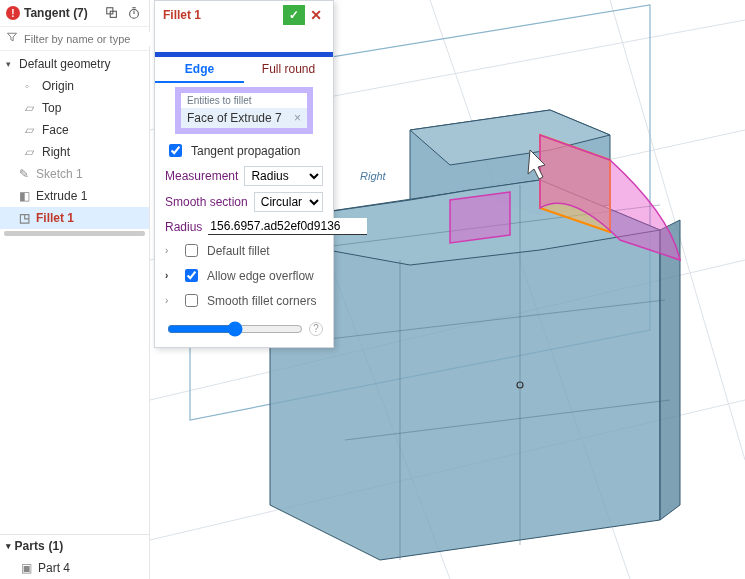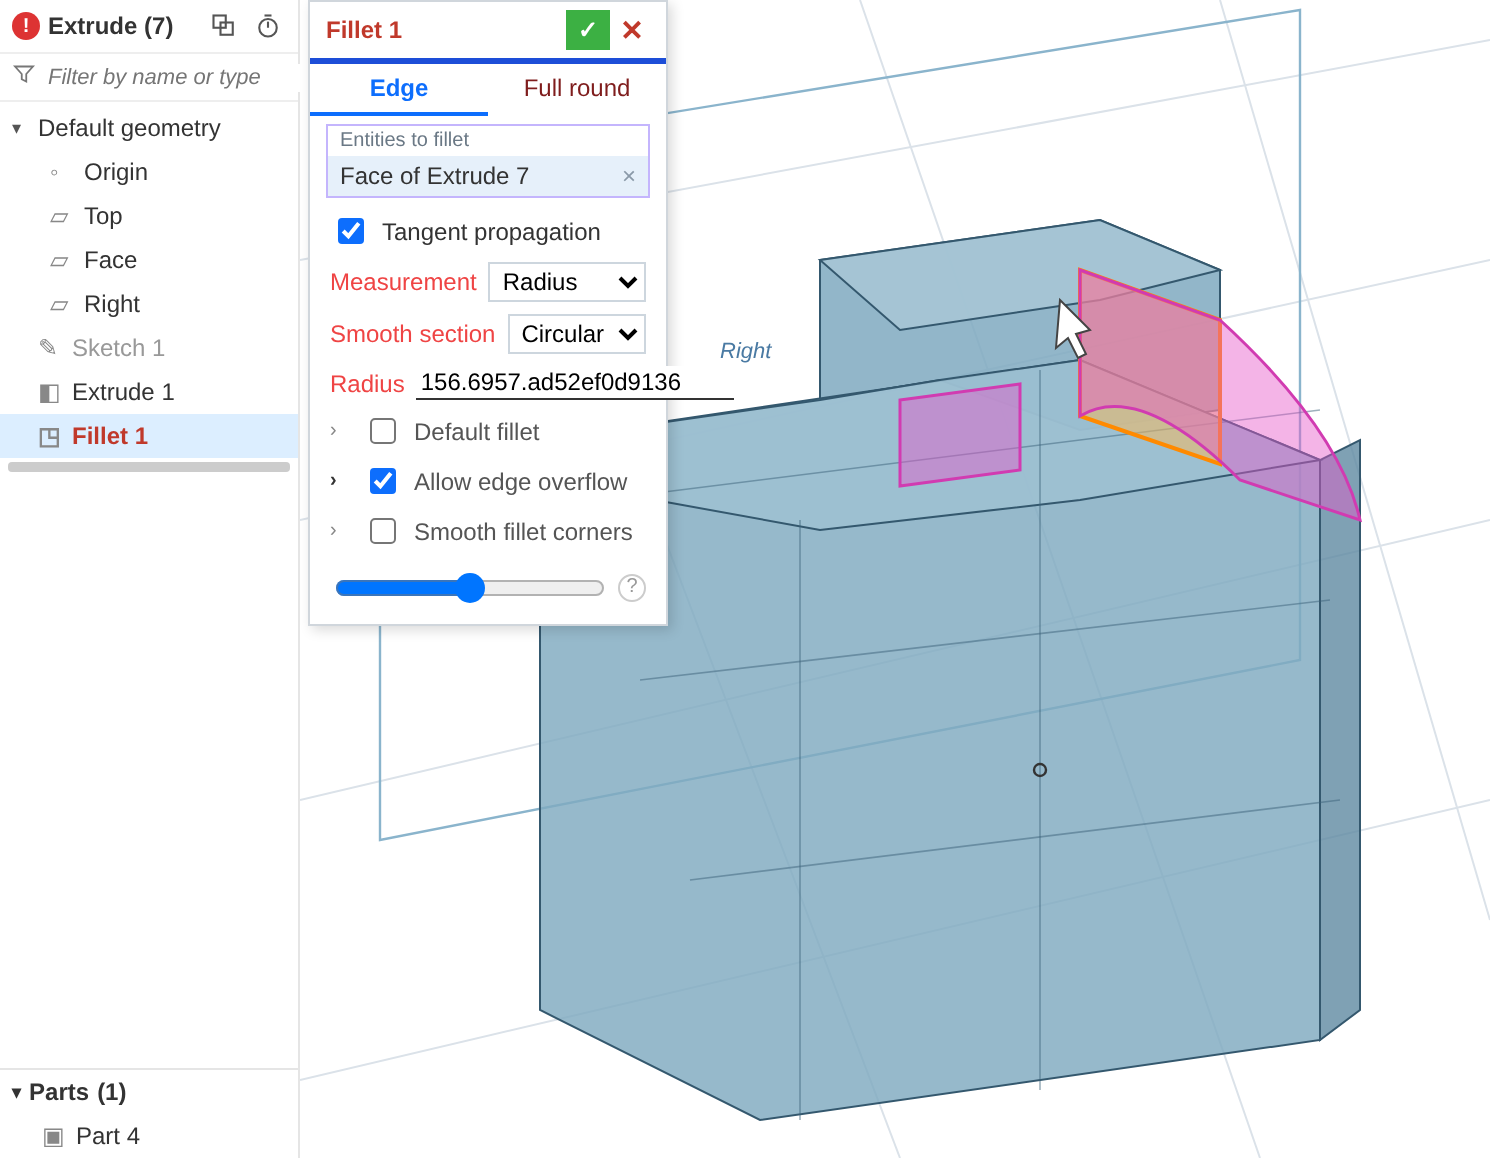--- a/index.html
+++ b/index.html
@@ -5,49 +5,49 @@
   * { box-sizing: border-box; }
   html, body { margin: 0; padding: 0; font-family: "Segoe UI", Arial, sans-serif; font-size: 12px; color: #333; }
   #app { display: flex; width: 745px; height: 579px; overflow: hidden; position: relative; background: #fff; }
   
   .fpanel { width: 150px; border-right: 1px solid #e5e5e5; display: flex; flex-direction: column; background: #fff; }
   .fpanel-header { display: flex; align-items: center; gap: 4px; padding: 4px 6px; border-bottom: 1px solid #eee; }
   .error-circle { width: 14px; height: 14px; border-radius: 50%; background: #d33; color: #fff; display: flex; align-items: center; justify-content: center; font-size: 10px; font-weight: bold; }
   .fpanel-header .title { font-weight: 600; flex: 1; }
   .icon-btn { width: 18px; height: 18px; display: flex; align-items: center; justify-content: center; cursor: pointer; color: #555; }
   .filter-row { display: flex; align-items: center; gap: 4px; padding: 4px 6px; border-bottom: 1px solid #eee; }
-  .filter-row input { flex: 1; border: none; outline: none; font-style: italic; font-size: 11px; color: #999; }
+  .filter-row input { flex: 1; border: none; outline: none; font-size: 11px; color: #999; }
   .filter-row .funnel { color: #777; }
   .tree { flex: 1; overflow: auto; padding: 2px 0; }
   .tree-row { display: flex; align-items: center; gap: 3px; padding: 2px 6px; cursor: pointer; font-size: 12px; line-height: 18px; }
   .tree-row.selected { background: #dceeff; color: #c0392b; font-weight: 600; }
   .tree-row.error { color: #c0392b; font-weight: 600; }
   .tree-row.sketch { color: #999; }
   .tree-row .expander { width: 10px; color: #555; font-size: 9px; }
   .tree-row .indent { display:inline-block; }
   .tree-row .ticon { width: 14px; color: #888; }
   .rollback { height: 5px; background: #ccc; margin: 2px 4px; border-radius: 2px; cursor: pointer; }
   .parts-sec { border-top: 1px solid #e5e5e5; }
   .parts-header { display: flex; align-items: center; gap: 4px; padding: 4px 6px; font-weight: 600; }
   
   .dialog { position: absolute; left: 154px; top: 0; width: 180px; background: #fff; border: 1px solid #d0d6dc; box-shadow: 2px 2px 6px rgba(0,0,0,.15); z-index: 5; font-size: 12px; }
   .dlg-header { display: flex; align-items: center; padding: 4px 8px; background: #fff; }
   .dlg-header .name { color: #c0392b; font-weight: 600; flex: 1; }
   .dlg-confirm { width: 22px; height: 20px; background: #3cb043; display: flex; align-items: center; justify-content: center; color: #fff; font-weight: bold; cursor: pointer; }
   .dlg-close { width: 18px; height: 20px; display: flex; align-items: center; justify-content: center; color: #c0392b; font-weight: bold; cursor: pointer; margin-left: 2px; font-size: 14px; }
-  .dlg-tabs { display: flex; border-top: 3px solid #1d4ed8; }
+  .dlg-tabs { display: flex; border-top: 5px solid #1d4ed8; margin-top: 23px; }
   .dlg-tab { flex: 1; text-align: center; padding: 5px 0; cursor: pointer; color: #7f1d1d; font-size: 12px; }
   .dlg-tab.active { color: #0d6efd; border-bottom: 2px solid #0d6efd; font-weight: 600; }
-  .sel-box { margin: 4px 8px; border: 1px solid #c4b5fd; }
+  .sel-box { margin: 4px 20px; border: 6px solid #c4b5fd; }
   .sel-title { font-size: 10px; color: #6a7885; padding: 2px 6px; }
   .sel-item { display: flex; align-items: center; background: #e6f0fa; padding: 3px 6px; font-size: 12px; justify-content: space-between; }
   .sel-item .x { color: #8a99a8; cursor: pointer; }
   .dlg-row { display: flex; align-items: center; gap: 6px; padding: 3px 10px; font-size: 12px; }
   .dlg-row input[type=checkbox] { accent-color: #0d6efd; }
-  .dlg-row .lbl { color: #ef4444; }
+  .dlg-row .lbl { color: #701a75; }
   .dlg-row select { flex: 1; border: 1px solid #cdd6de; font-size: 12px; padding: 1px 2px; background:#fff; }
   .dlg-row .radius-input { flex:1; border: none; border-bottom: 1px solid #333; font-size: 12px; padding:1px 2px; outline:none; }
   .collapse-row { display: flex; align-items: center; gap: 6px; padding: 3px 10px; color: #555; }
   .collapse-row .caret { width:10px; color:#888; font-size:10px; }
   .collapse-row input[type=checkbox] { accent-color: #0d6efd; }
   .slider-row { display: flex; align-items: center; padding: 6px 10px 8px; gap:4px; }
   .slider-row input[type=range] { flex: 1; }
   .slider-row .help { color:#999; border:1px solid #ccc; border-radius:50%; width:14px; height:14px; font-size:10px; line-height:12px; text-align:center; cursor:pointer; }
   
   .viewport { flex: 1; position: relative; overflow: hidden; }
@@ -56,21 +56,21 @@
   .toolbelt svg { width:14px; height:14px; }
 </style>
 </head>
 <body>
 
 <div id="app">
 
   <div class="fpanel">
     <div class="fpanel-header">
       <span class="error-circle">!</span>
-      <span class="title"><span>Extrude</span> <span>(7)</span></span>
+      <span class="title"><span>Tangent</span> <span>(7)</span></span>
       <span class="icon-btn">
         <svg viewBox="0 0 16 16" width="14" height="14" fill="none" stroke="#555" stroke-width="1.2">
             <rect x="2" y="2" width="7" height="7"></rect>
             <rect x="6" y="6" width="7" height="7"></rect>
           </svg>
       </span>
       <span class="icon-btn">
         <svg viewBox="0 0 16 16" width="14" height="14" fill="none" stroke="#555" stroke-width="1.2">
             <circle cx="8" cy="9" r="5"></circle>
             <line x1="8" y1="9" x2="8" y2="5.5"></line>

